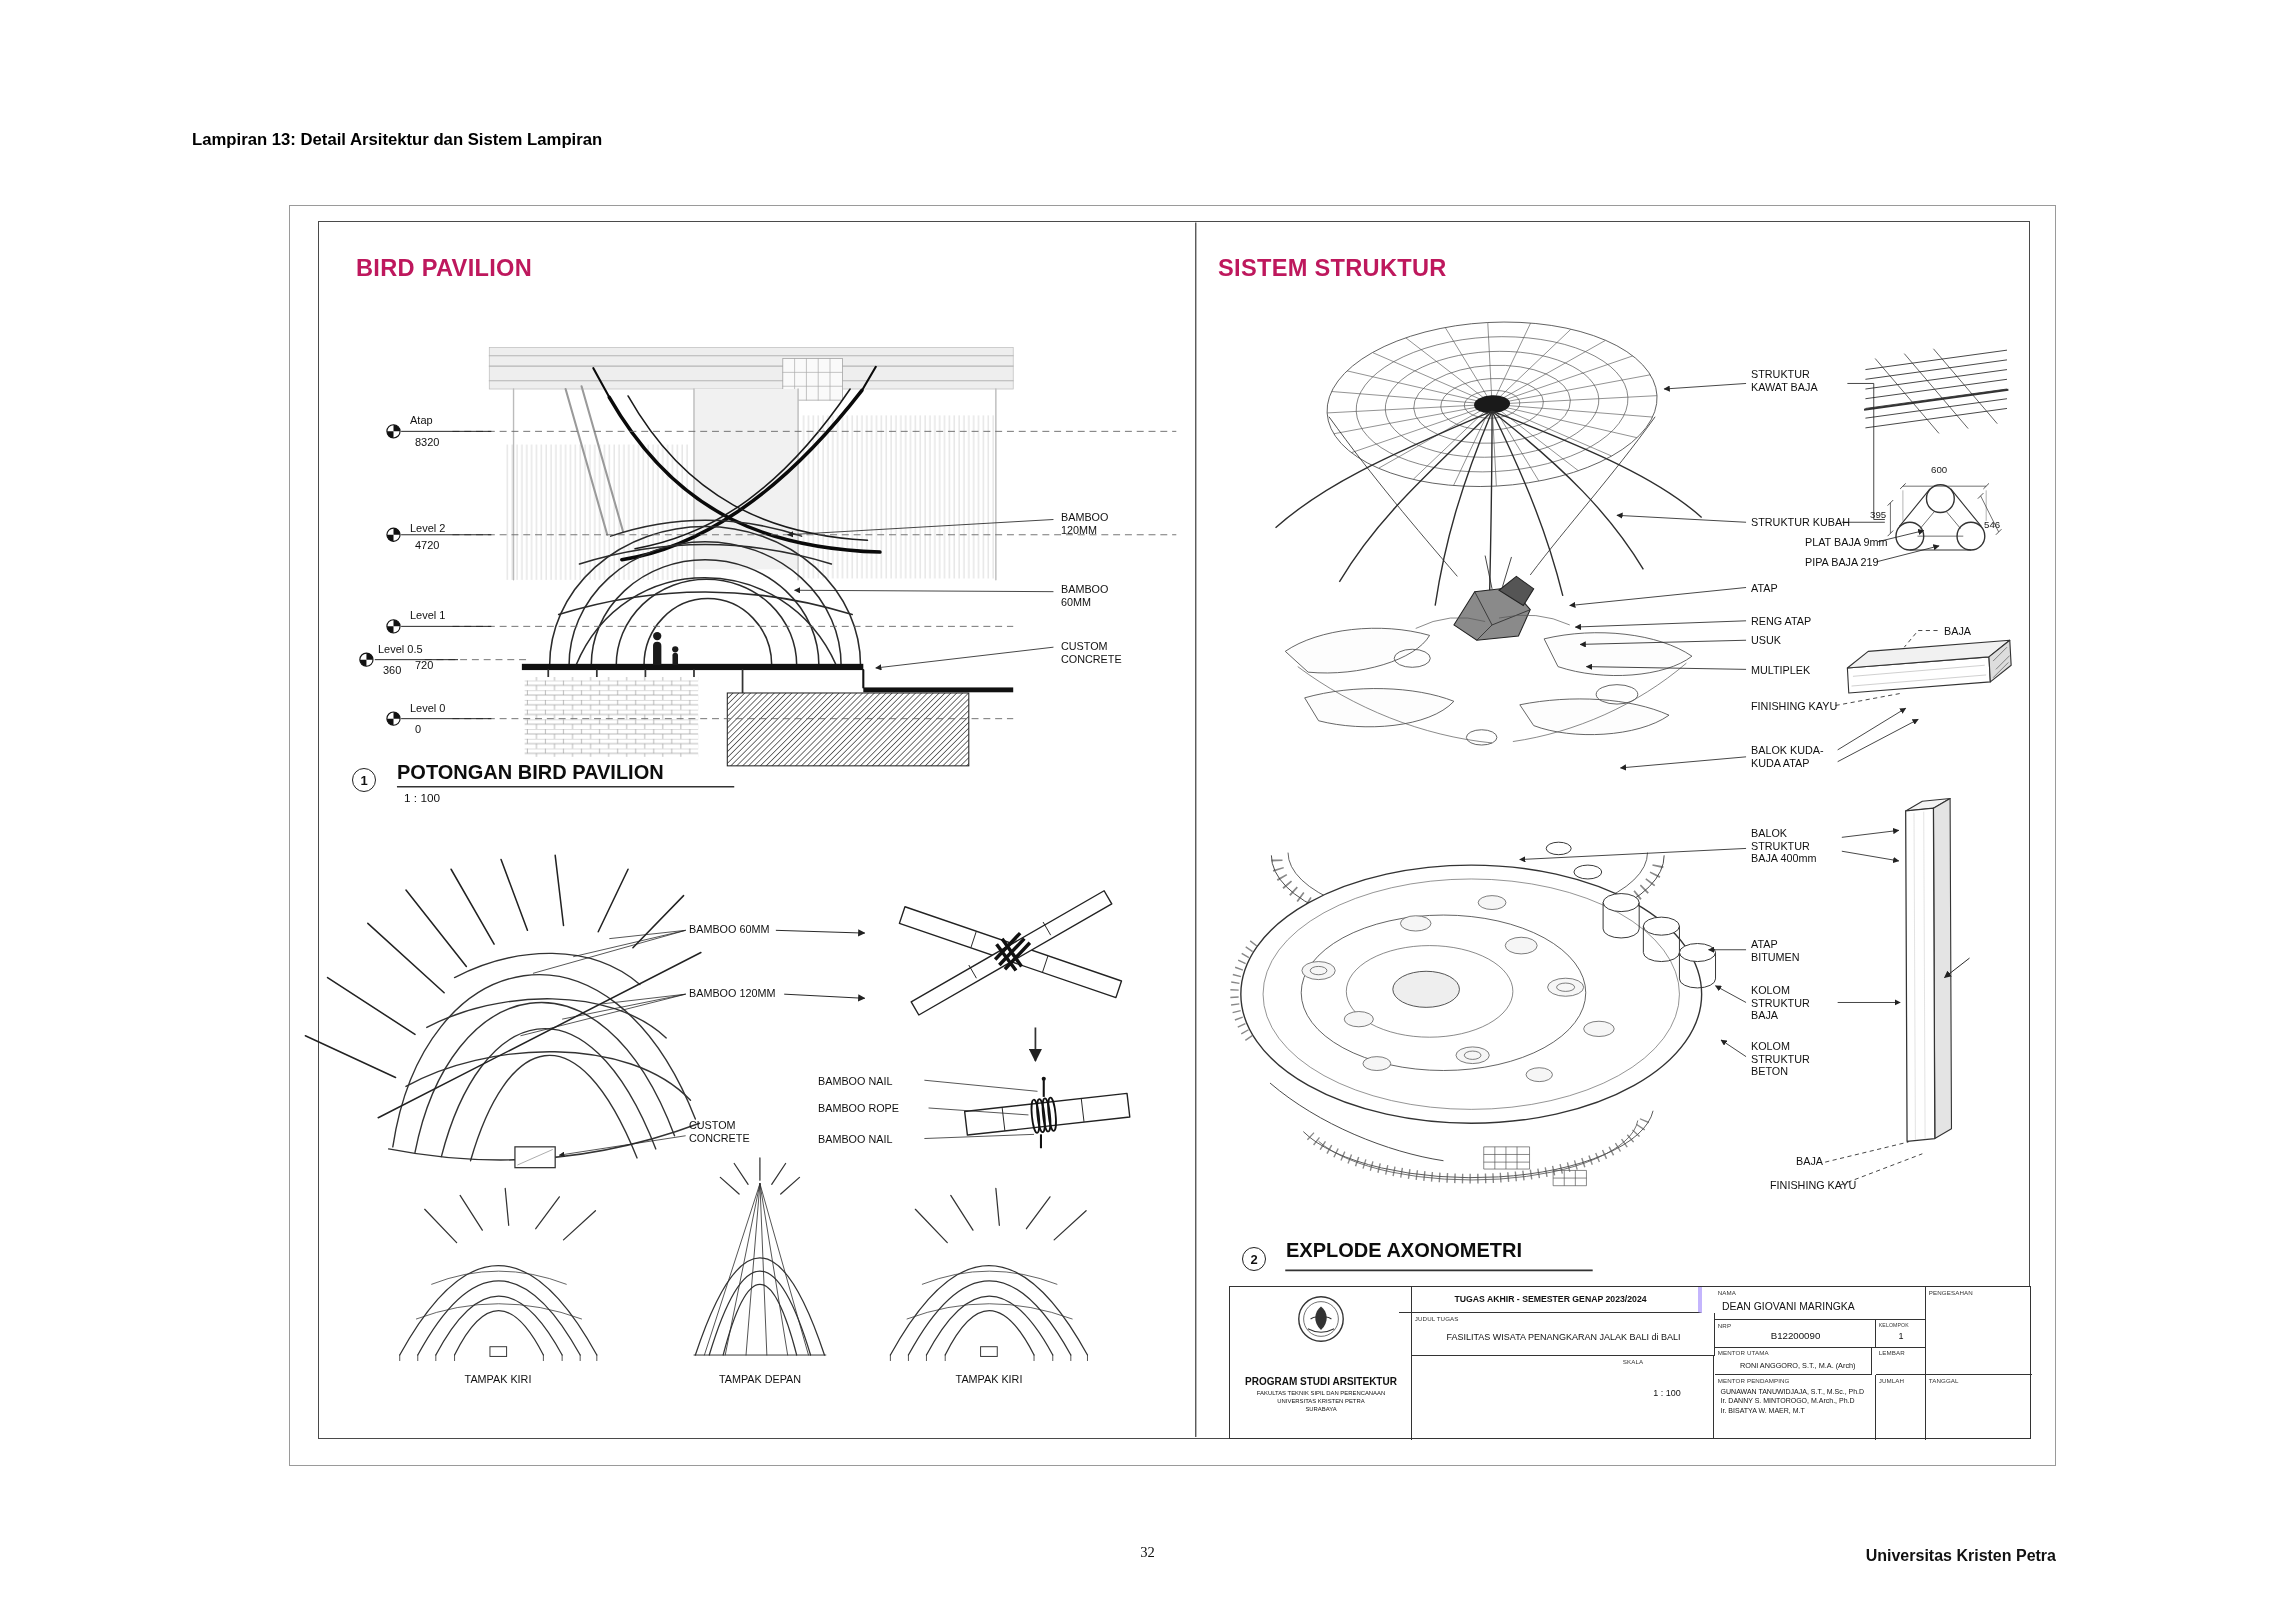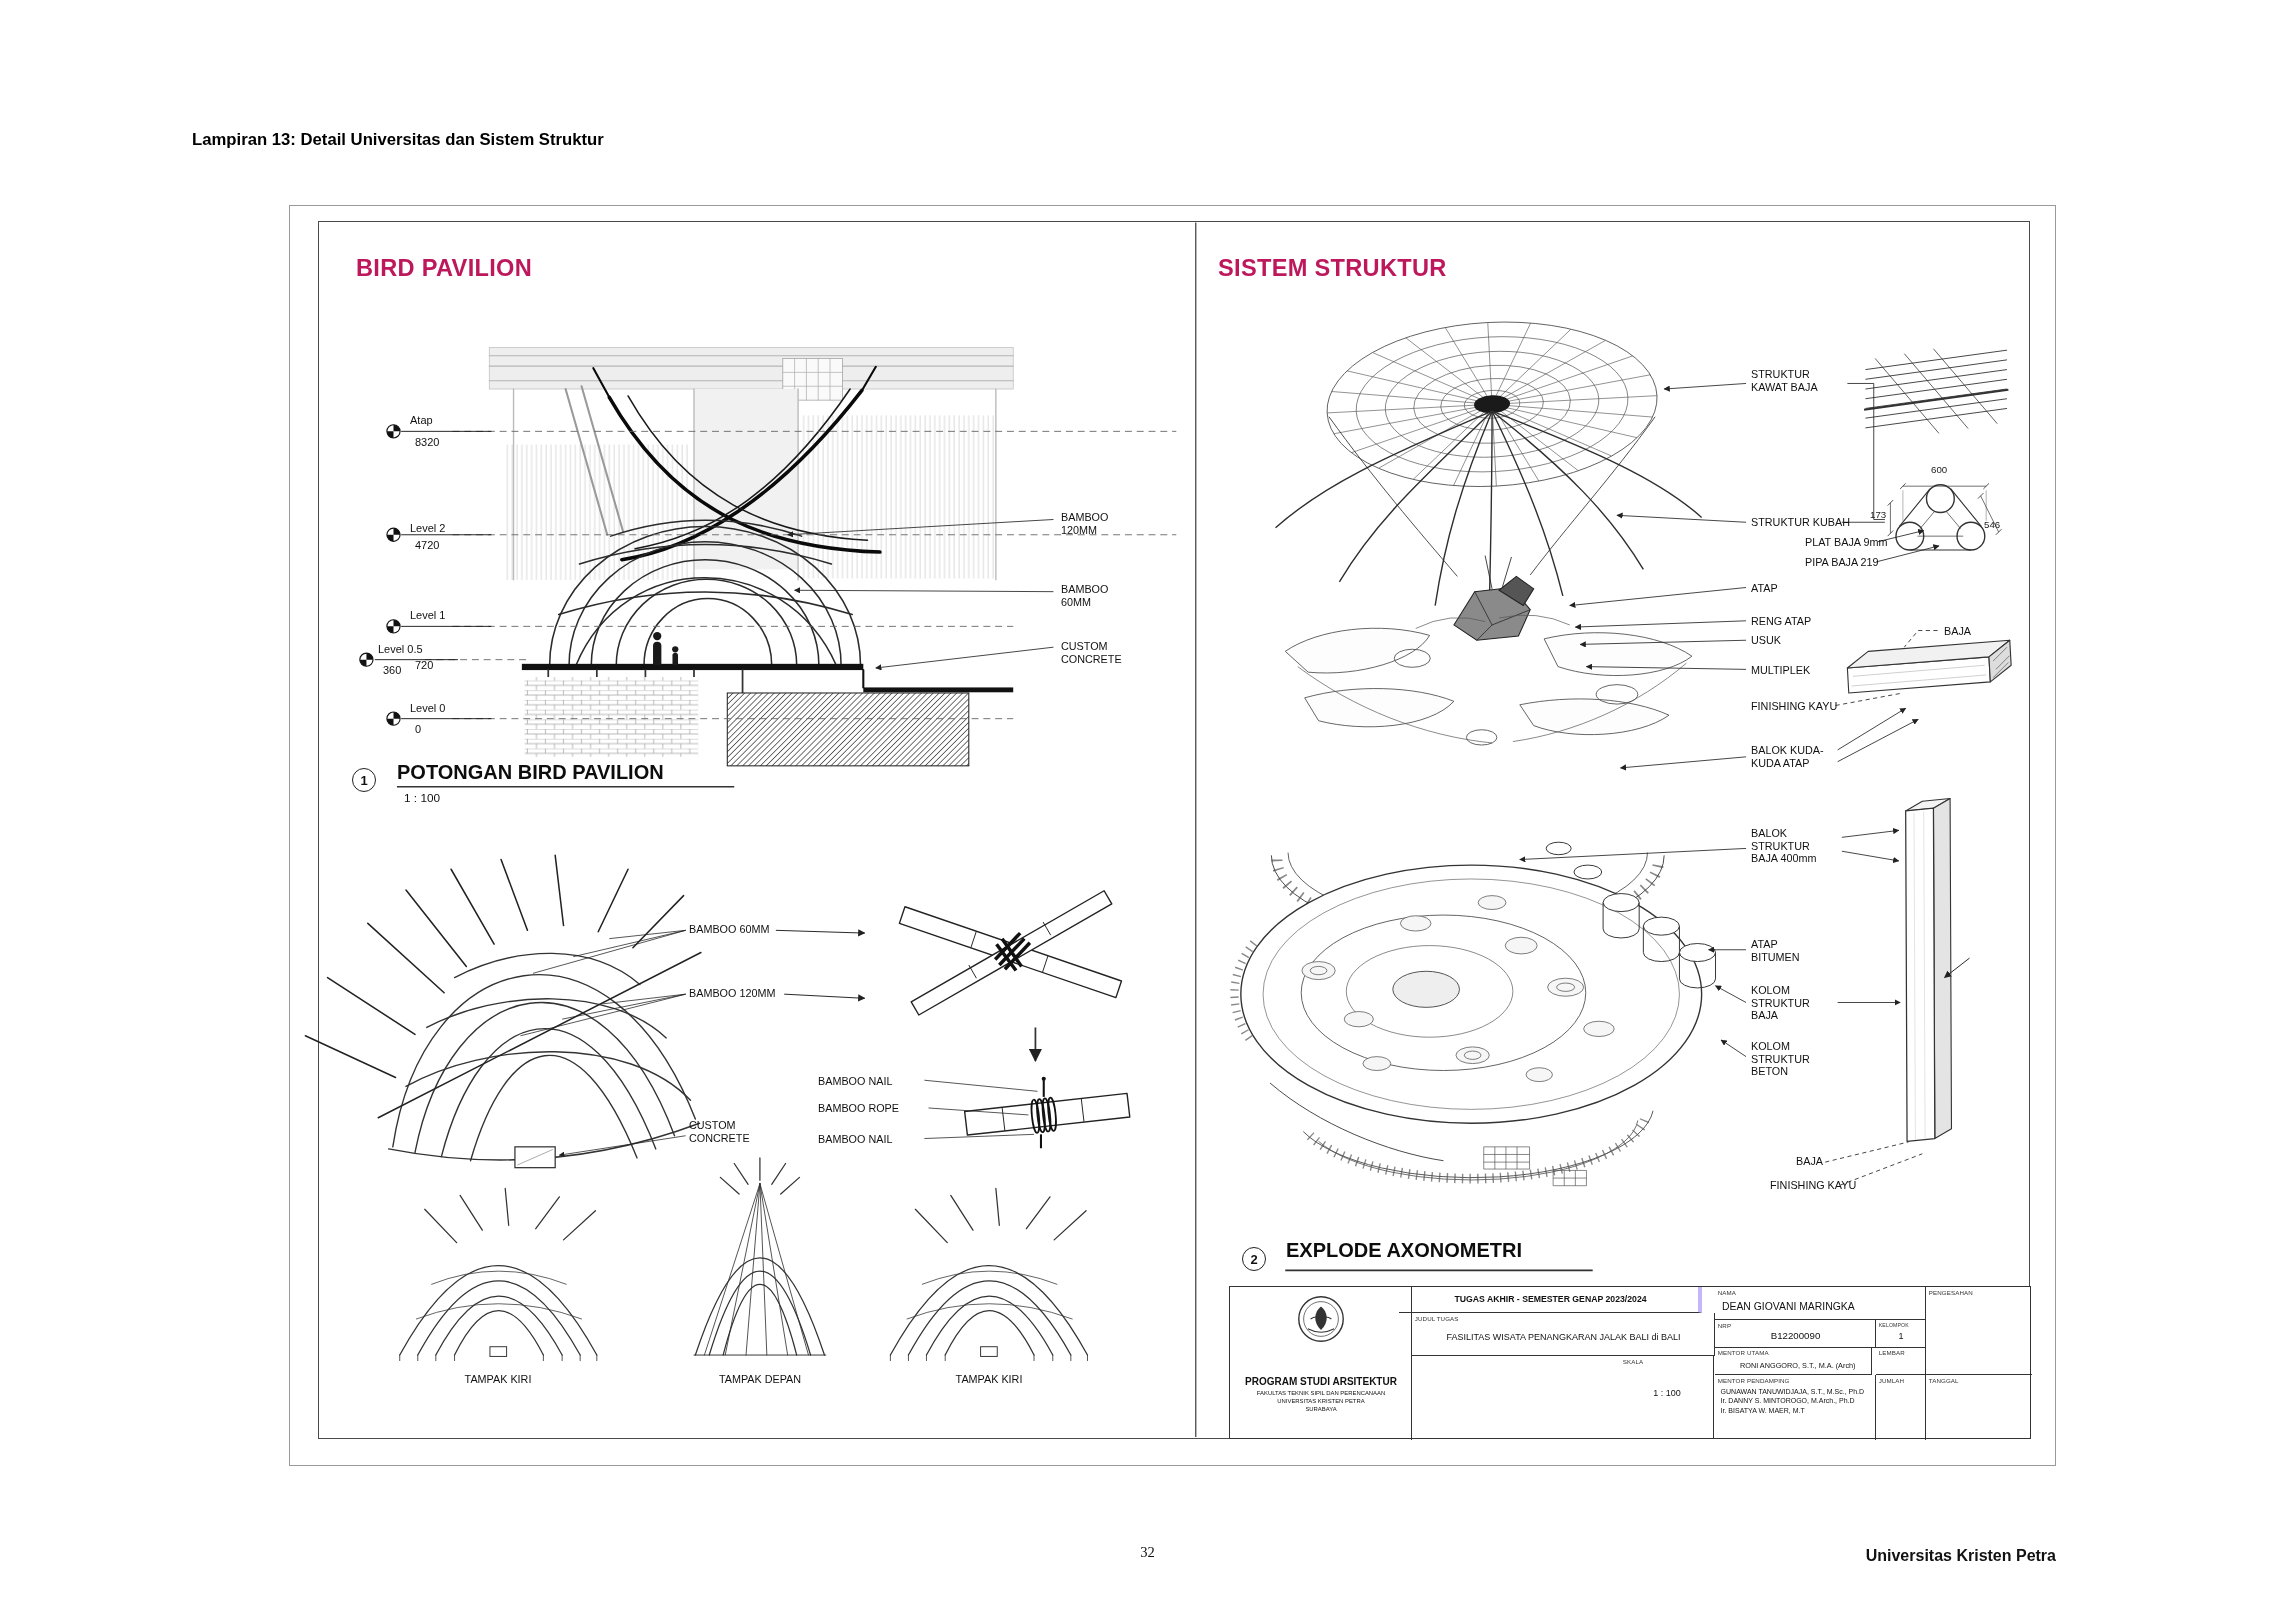--- a/index.html
+++ b/index.html
@@ -33,21 +33,21 @@
 
   .ftr-num { position:absolute; left:0; right:0; top:1544px; text-align:center;
              font-family:"Liberation Serif", serif; font-size:14.6px; }
   .ftr-right { position:absolute; right:239px; top:1547px; font-size:16px; font-weight:bold; }
 </style>
 </head>
 <body>
 
 <div class="page">
 
-  <div class="hdr">Lampiran 13:  Detail Universitas dan Sistem Struktur</div>
+  <div class="hdr">Lampiran 13:  Detail Arsitektur dan Sistem Lampiran</div>
 
   <div class="sheet-outer"></div>
   <div class="sheet-inner"></div>
 
   <svg class="draw" width="2295" height="1624" viewBox="0 0 3307 2339">
     <defs>
       <marker id="arr" viewBox="0 0 10 10" refX="9" refY="5" markerWidth="7.5" markerHeight="7.5" orient="auto-start-reverse">
         <path d="M0,0 L10,5 L0,10 z" fill="#222"></path>
       </marker>
       <pattern id="hatchV" width="7" height="7" patternUnits="userSpaceOnUse">
@@ -472,21 +472,21 @@
 STRUKTUR
 BAJA</div>
   <div class="lbl" style="left:1751px; top:1040px;">KOLOM
 STRUKTUR
 BETON</div>
   <div class="lbl" style="left:1944px; top:625px;">BAJA</div>
   <div class="lbl" style="left:1796px; top:1155px;">BAJA</div>
   <div class="lbl" style="left:1770px; top:1179px;">FINISHING KAYU</div>
 
   <div class="dim" style="left:1931px; top:464px;">600</div>
-  <div class="dim" style="left:1870px; top:509px;">173</div>
+  <div class="dim" style="left:1870px; top:509px;">395</div>
   <div class="dim" style="left:1984px; top:519px;">546</div>
 
   <div class="circ" style="left:1242px; top:1247px;">2</div>
   <div class="sub-title" style="left:1286px; top:1239px;">EXPLODE AXONOMETRI</div>
 
   <div class="tb">
 
     <div class="cell" style="left:0; top:0; width:182px; height:153px; border-right:1px solid #333;">
       <svg width="182" height="64" viewBox="0 0 262 92">
         <circle cx="131" cy="46" r="32" fill="none" stroke="#333" stroke-width="2"></circle>

